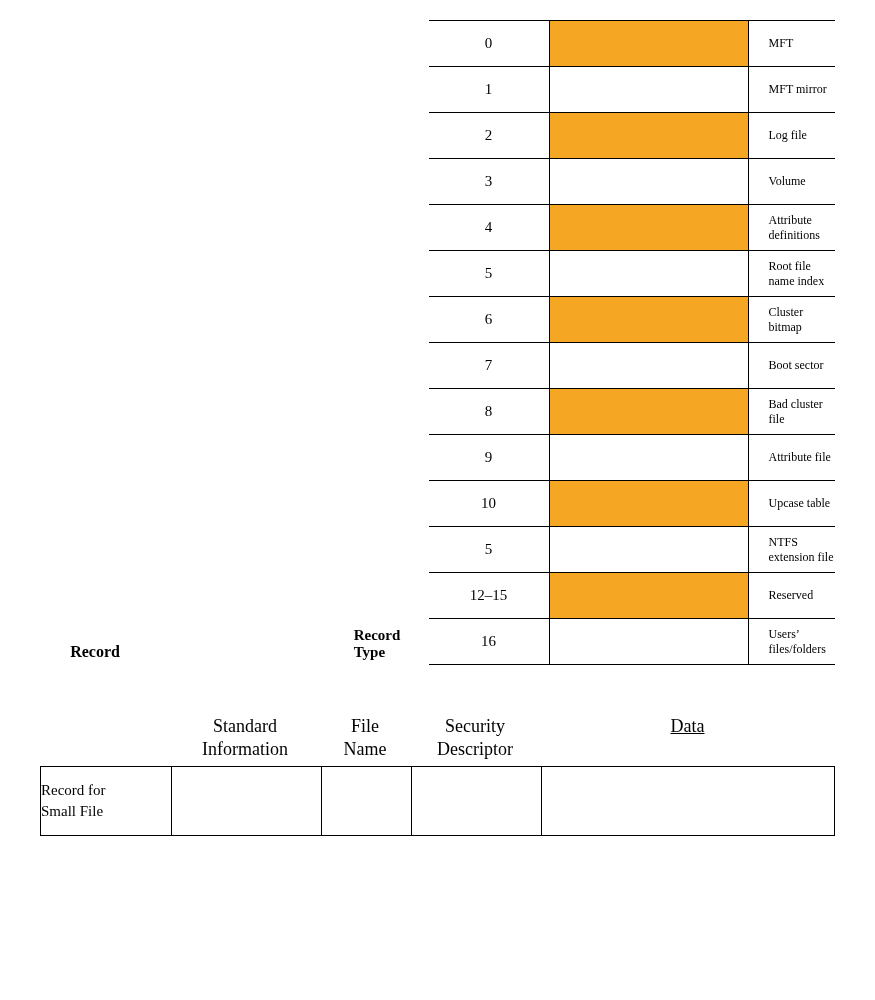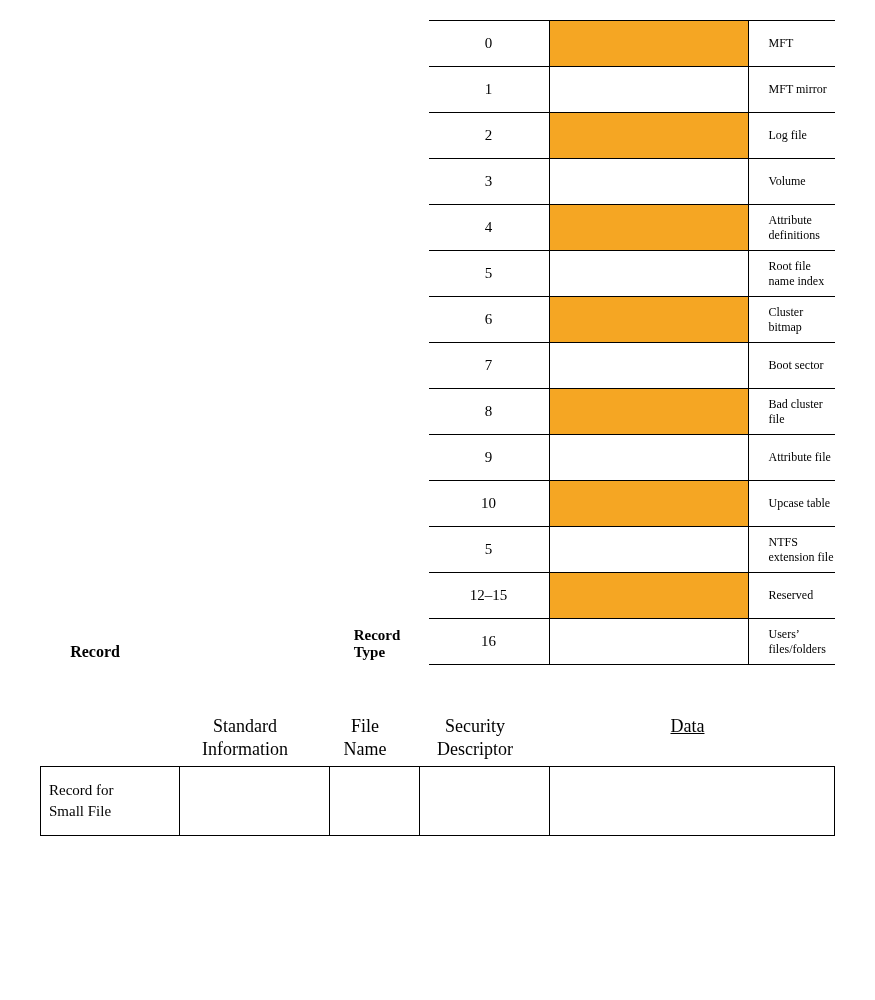--- a/index.html
+++ b/index.html
@@ -110,21 +110,20 @@
 
     .sf-col-header.std-info { width: 150px; }
     .sf-col-header.file-name { width: 90px; }
     .sf-col-header.security { width: 130px; }
     .sf-col-header.data { flex: 1; text-decoration: underline; }
 
     .sf-table-row {
       display: flex;
       border: 1.5px solid #000;
       min-height: 70px;
-      padding-left: 8px;
     }
 
     .sf-row-label {
       width: 130px;
       display: flex;
       align-items: center;
       font-size: 15px;
       line-height: 1.4;
       padding-right: 8px;
       flex-shrink: 0;

